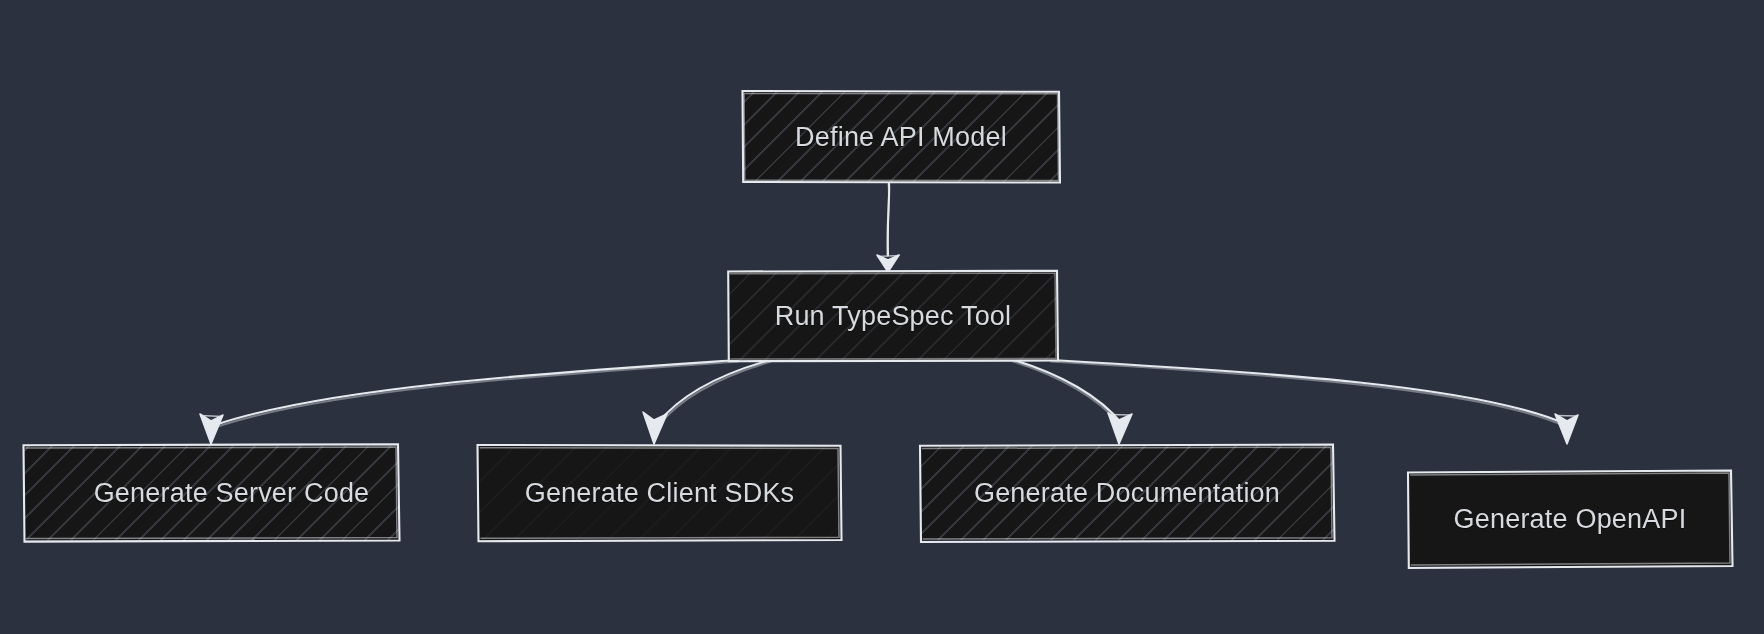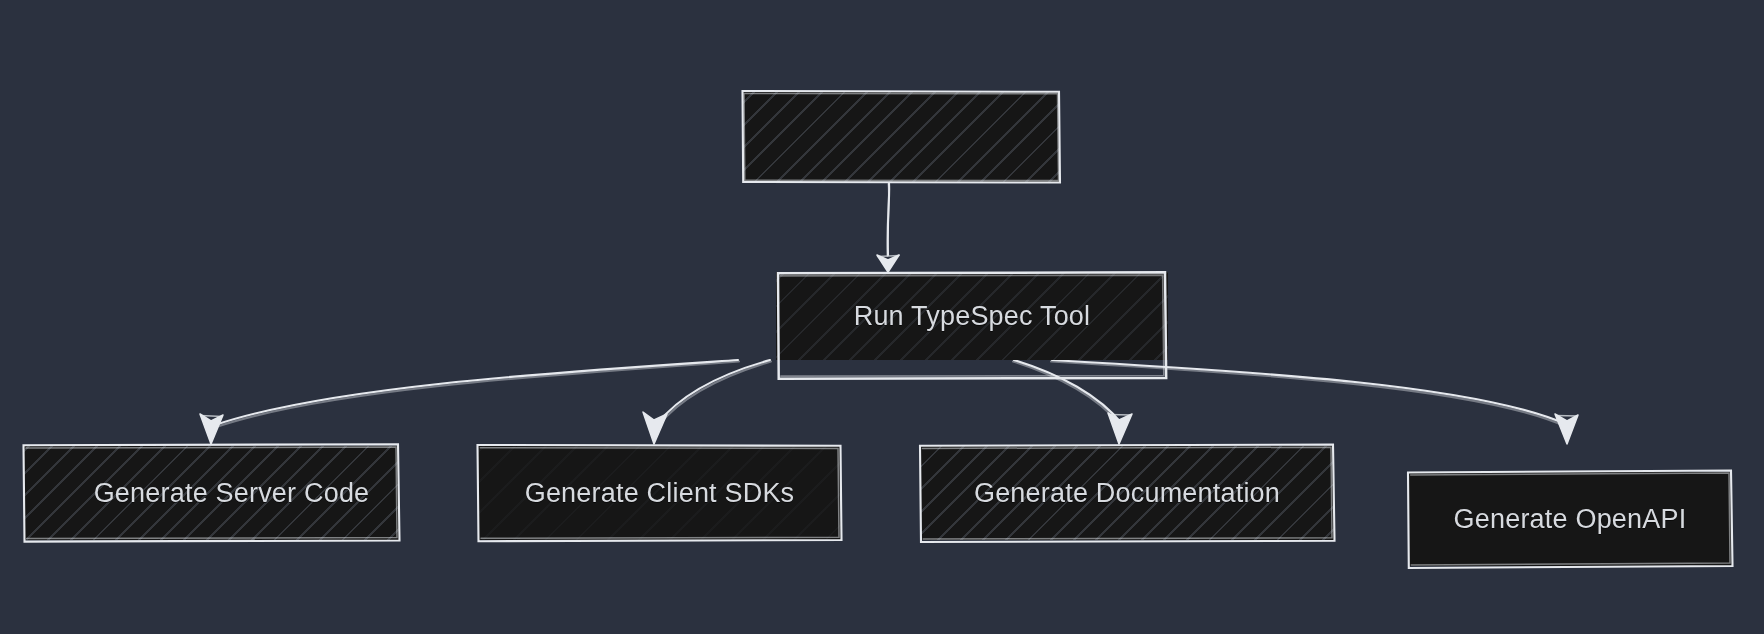--- a/index.html
+++ b/index.html
@@ -124,23 +124,24 @@
 
   <div class="node" style="left:742px;top:92px;width:318px;height:90px;">
     <div class="card"></div>
     <div class="hatch strong"></div>
     <svg class="frame" viewBox="0 0 338 110" preserveAspectRatio="none">
       <g fill="none" stroke="#e6e9ee" stroke-width="2.1" stroke-linecap="round">
         <path d="M10.5,9 L327,9.8 L328,100.5 L11.2,100 Z"></path>
         <path d="M12,11.5 L325.5,11.8 L326.5,98.5 L12.8,98.2 Z" stroke-opacity=".5" stroke-width="1.5"></path>
       </g>
     </svg>
+    <span class="label">Define API Model</span>
   </div>
 
-  <div class="node" style="left:728px;top:272px;width:392px;height:88px;margin-left:48px;">
+  <div class="node" style="left:728px;top:272px;width:330px;height:88px;">
     <div class="card"></div>
     <div class="hatch medium"></div>
     <svg class="frame" viewBox="0 0 350 108" preserveAspectRatio="none">
       <g fill="none" stroke="#e6e9ee" stroke-width="2.1" stroke-linecap="round">
         <path d="M10.2,9.5 L339,8.8 L340,98.5 L10.8,99.2 Z"></path>
         <path d="M12,11.8 L337,11.2 L338,96.5 L12.6,97" stroke-opacity=".45" stroke-width="1.4"></path>
       </g>
     </svg>
     <span class="label">Run TypeSpec Tool</span>
   </div>

